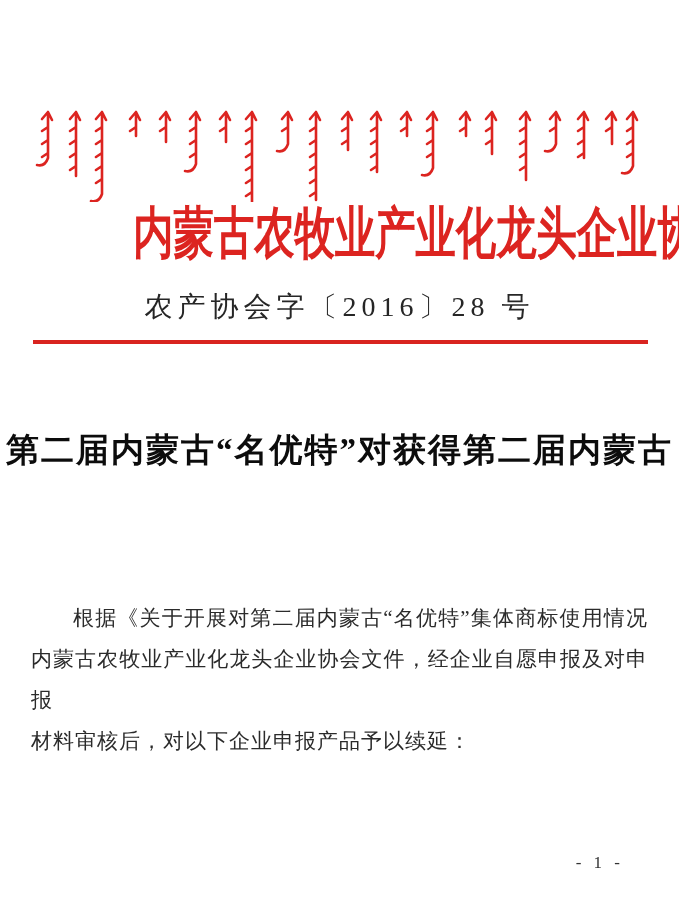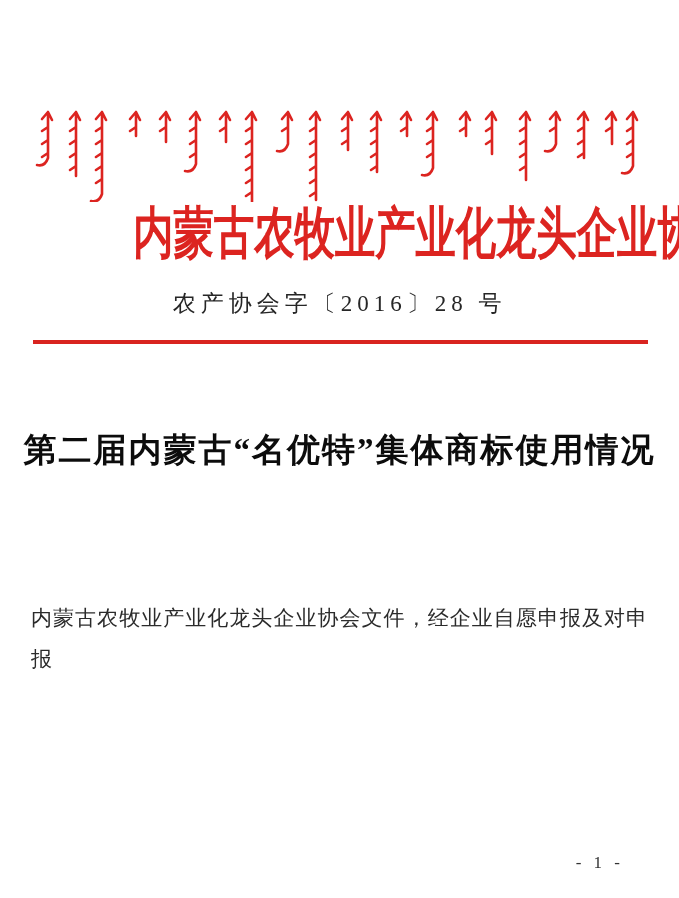--- a/index.html
+++ b/index.html
@@ -44,21 +44,21 @@
     line-height: 74px;
   }
 
   
   .doc-number {
     position: absolute;
     top: 288px;
     left: 0;
     width: 100%;
     text-align: center;
-    font-size: 23px;
+    font-size: 28px;
     color: #262626;
     letter-spacing: 5px;
   }
 
   
   .red-rule {
     position: absolute;
     top: 340px;
     left: 33px;
     width: 615px;
@@ -140,22 +140,24 @@
 
   <div class="org-title-wrap">
     <span class="org-title">内蒙古农牧业产业化龙头企业协会文件</span>
   </div>
 
   <div class="doc-number">农产协会字〔2016〕28 号</div>
 
   <div class="red-rule"></div>
 
   <div class="doc-title">
-    <div>第二届内蒙古“名优特”集体商标使用情况</div>
+    <div>第二届内蒙古“名优特”对获得第二届内蒙古</div>
   </div>
 
   <div class="body-text">
+    <div class="body-line indent">根据《关于开展对第二届内蒙古“名优特”集体商标使用情况</div>
     <div class="body-line">内蒙古农牧业产业化龙头企业协会文件，经企业自愿申报及对申报</div>
+    <div class="body-line last">材料审核后，对以下企业申报产品予以续延：</div>
   </div>
 
   <div class="page-number">- 1 -</div>
 
 </div>
 
 </body></html>

